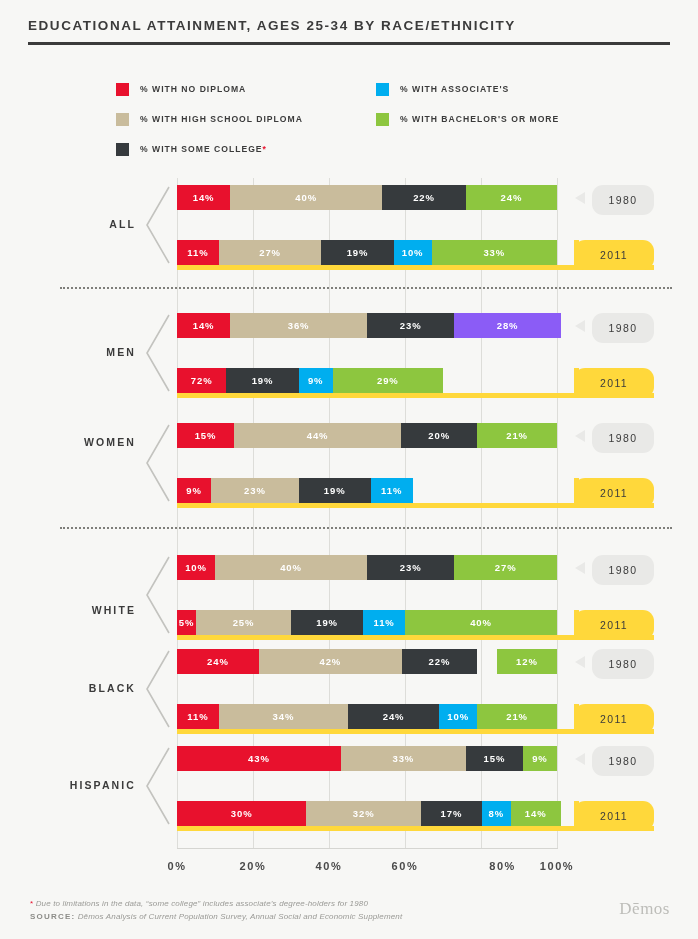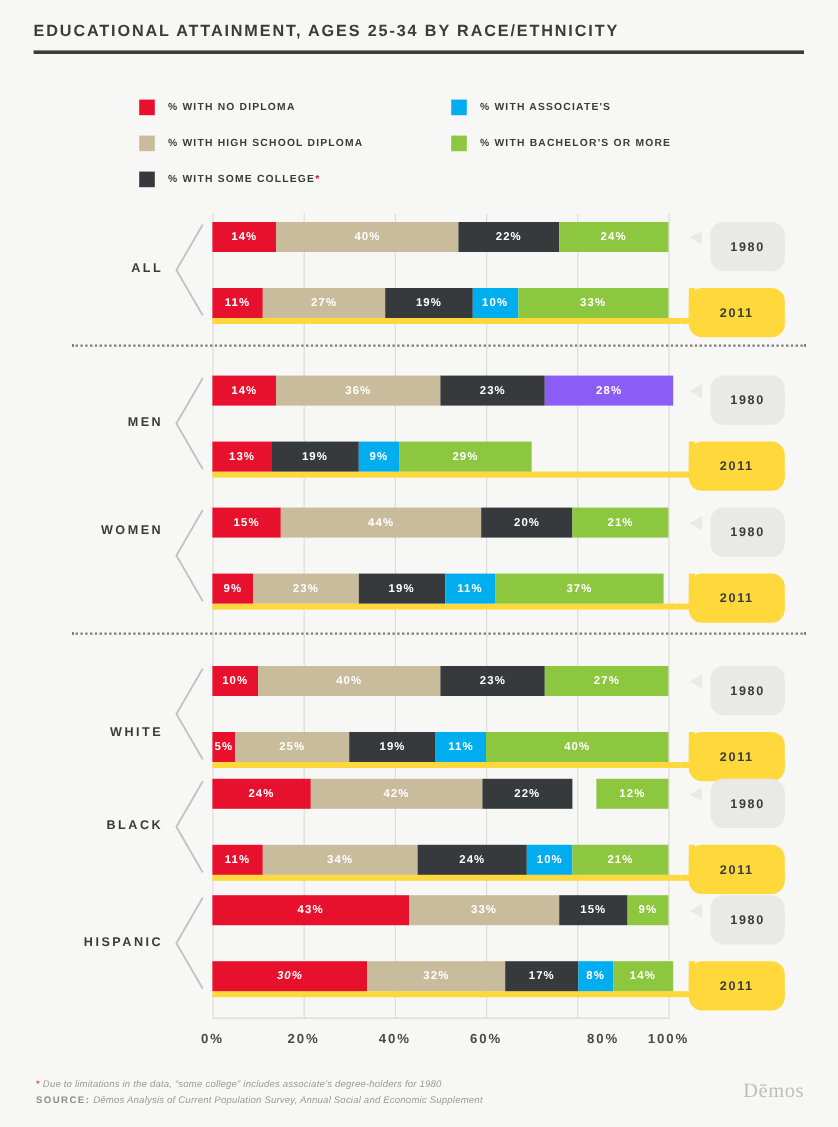--- a/index.html
+++ b/index.html
@@ -121,26 +121,26 @@
   .yellow-rail {
     position: absolute;
     left: 177px;
     height: 5px;
     background: #FFD83B;
   }
 
   
   .year-badge {
     position: absolute;
-    height: 41px;
+    height: 30px;
     display: flex;
     align-items: center;
     justify-content: center;
     font-size: 10.5px;
-    font-weight: bold;
+    font-weight: normal;
     letter-spacing: 1.4px;
     color: #3B3B3B;
     border-radius: 11px;
   }
   .year-badge.y1980 {
     left: 592px;
     width: 62px;
     background: #E9E9E7;
   }
   .year-badge.y2011 {
@@ -303,21 +303,21 @@
       <div class="seg" style="width: 53.2px; background: rgb(232, 17, 45);">14%</div>
       <div class="seg tan" style="width: 136.8px; background: rgb(201, 188, 156);">36%</div>
       <div class="seg" style="width: 87.4px; background: rgb(54, 58, 61);">23%</div>
       <div class="seg" style="width: 106.4px; background: #8b5cf6;">28%</div>
     </div>
     <div class="year-badge y1980" style="top: 313px;">1980</div>
     <div class="badge-pointer" style="top: 319.5px;"></div>
     <div class="yellow-rail" style="top: 393px; width: 393.8px;"></div>
     <div class="yellow-rail" style="top: 393px; left: 570.8px; width: 83.2px;"></div>
     <div class="bar-row" style="top: 368px; width: 383.8px;">
-      <div class="seg" style="width: 49.4px; background: rgb(232, 17, 45);">13%</div>
+      <div class="seg" style="width: 49.4px; background: rgb(232, 17, 45);">72%</div>
       <div class="seg" style="width: 72.2px; background: rgb(54, 58, 61);">19%</div>
       <div class="seg" style="width: 34.2px; background: rgb(0, 174, 239);">9%</div>
       <div class="seg" style="width: 110.2px; background: rgb(141, 198, 63);">29%</div>
     </div>
     <div class="year-badge y2011" style="top: 368px;">2011</div>
     <div class="rail-riser" style="left: 574px; top: 368px; height: 30px;"></div>
     <div class="group-label" style="top: 436px; padding-left: 28px;">WOMEN</div>
     <div class="bracket" style="top: 423px; height: 80px;">
       <svg width="26" height="80" viewBox="0 0 26 80">
         <polyline points="25,2 3,40 25,78" fill="none" stroke="#C3C3BF" stroke-width="1.6"></polyline>
@@ -331,21 +331,20 @@
     </div>
     <div class="year-badge y1980" style="top: 423px;">1980</div>
     <div class="badge-pointer" style="top: 429.5px;"></div>
     <div class="yellow-rail" style="top: 503px; width: 386.2px;"></div>
     <div class="yellow-rail" style="top: 503px; left: 563.2px; width: 90.8px;"></div>
     <div class="bar-row" style="top: 478px; width: 376.2px;">
       <div class="seg" style="width: 34.2px; background: rgb(232, 17, 45);">9%</div>
       <div class="seg tan" style="width: 87.4px; background: rgb(201, 188, 156);">23%</div>
       <div class="seg" style="width: 72.2px; background: rgb(54, 58, 61);">19%</div>
       <div class="seg" style="width: 41.8px; background: rgb(0, 174, 239);">11%</div>
-      <div class="seg" style="width: 140.6px; background: rgb(141, 198, 63);">37%</div>
     </div>
     <div class="year-badge y2011" style="top: 478px;">2011</div>
     <div class="rail-riser" style="left: 574px; top: 478px; height: 30px;"></div>
     <div class="group-label" style="top: 588px; margin-top: 16px;">WHITE</div>
     <div class="bracket" style="top: 555px; height: 80px;">
       <svg width="26" height="80" viewBox="0 0 26 80">
         <polyline points="25,2 3,40 25,78" fill="none" stroke="#C3C3BF" stroke-width="1.6"></polyline>
       </svg>
     </div>
     <div class="bar-row" style="top: 555px; width: 380px;">
@@ -402,21 +401,21 @@
       <div class="seg" style="width: 164px; background: rgb(232, 17, 45);">43%</div>
       <div class="seg tan" style="width: 125.4px; background: rgb(201, 188, 156);">33%</div>
       <div class="seg" style="width: 57px; background: rgb(54, 58, 61);">15%</div>
       <div class="seg" style="width: 34.2px; background: rgb(141, 198, 63);">9%</div>
     </div>
     <div class="year-badge y1980" style="top: 746px;">1980</div>
     <div class="badge-pointer" style="top: 752.5px;"></div>
     <div class="yellow-rail" style="top: 826px; width: 393.8px;"></div>
     <div class="yellow-rail" style="top: 826px; left: 570.8px; width: 83.2px;"></div>
     <div class="bar-row" style="top: 801px; width: 383.8px;">
-      <div class="seg" style="width: 137px; background: rgb(232, 17, 45); font-style: italic;">30%</div>
+      <div class="seg" style="width: 137px; background: rgb(232, 17, 45);">30%</div>
       <div class="seg tan" style="width: 121.6px; background: rgb(201, 188, 156);">32%</div>
       <div class="seg" style="width: 64.6px; background: rgb(54, 58, 61);">17%</div>
       <div class="seg" style="width: 30.4px; background: rgb(0, 174, 239);">8%</div>
       <div class="seg" style="width: 53.2px; background: rgb(141, 198, 63);">14%</div>
     </div>
     <div class="year-badge y2011" style="top: 801px;">2011</div>
     <div class="rail-riser" style="left: 574px; top: 801px; height: 30px;"></div>
     <div class="divider" style="top: 287px;"></div>
     <div class="divider" style="top: 527px;"></div>
   </div>

